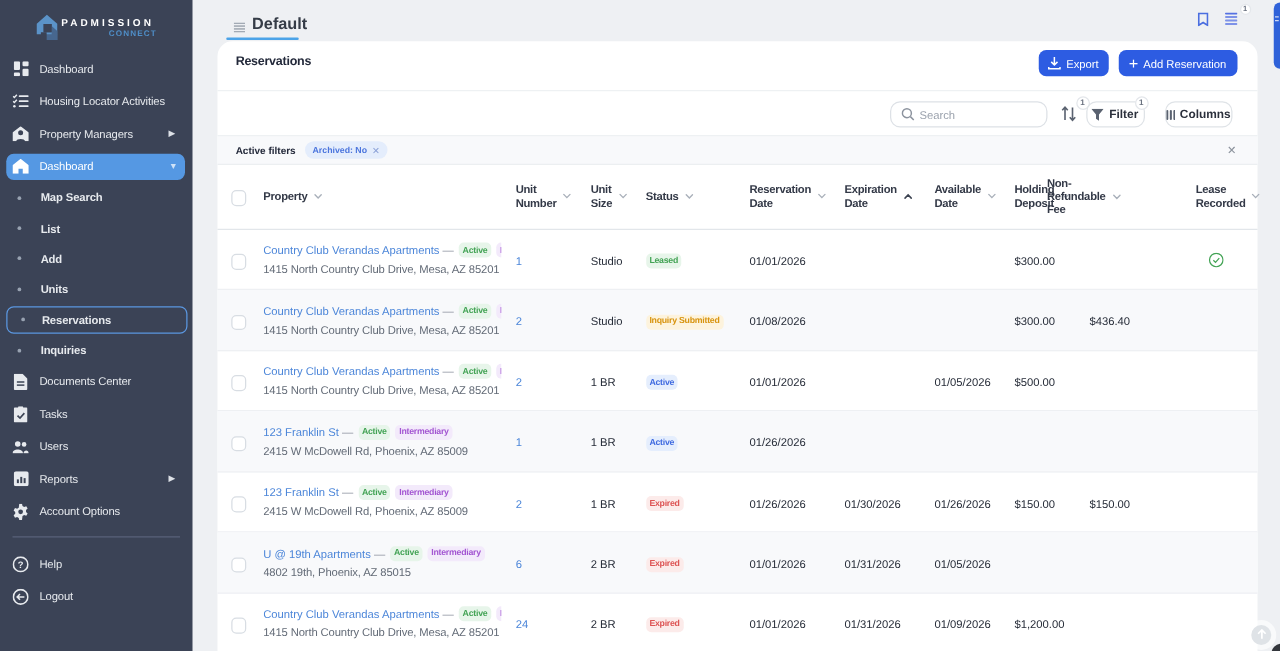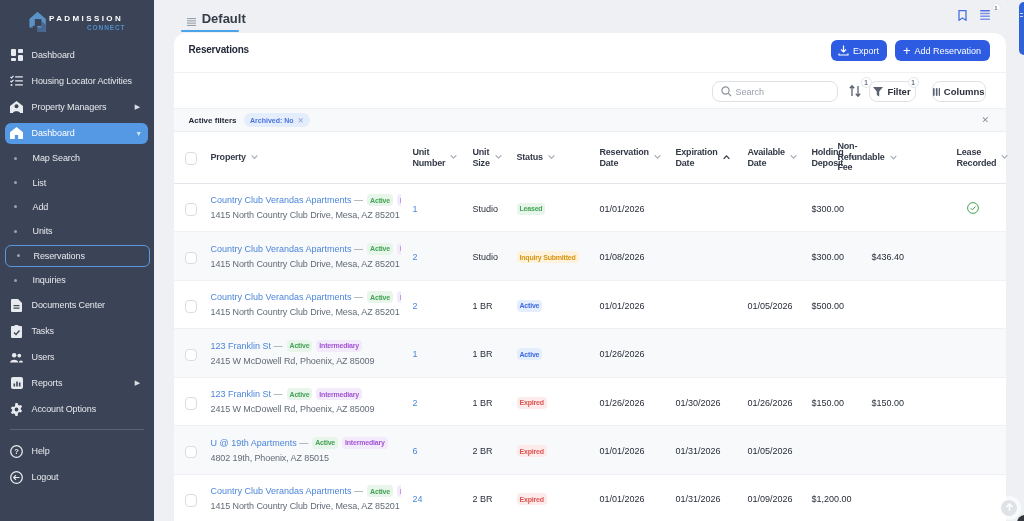--- a/index.html
+++ b/index.html
@@ -11,21 +11,21 @@
   .logo { position:absolute; left:28px; top:11px; width:120px; height:22px; }
   .logo-txt { position:absolute; left:21px; top:3px; color:#fff; font-size:8px; font-weight:bold; letter-spacing:2.4px; }
   .logo-sub { position:absolute; left:59px; top:12.7px; color:#4f8fc9; font-size:6.5px; font-weight:bold; letter-spacing:0.9px; }
   .nav { position:absolute; top:42px; left:0; width:154px; }
   .item { position:relative; height:26px; display:flex; align-items:center; color:#e7eaee; font-size:9px; letter-spacing:-0.1px; }
   .item .ic { position:absolute; left:10px; width:13px; height:13px; display:flex; align-items:center; justify-content:center; }
   .item .lb { position:absolute; left:31.5px; white-space:nowrap; }
   .item .arr { position:absolute; right:14px; font-size:7px; color:#dde1e7; }
   .item.hl { background:#5598e3; border-radius:6px; margin:2.5px 6px 2.5px 5px; width:143px; height:21px; color:#fff; }
   .item.hl .ic{ left:5px; } .item.hl .lb{ left:26.5px; } .item.hl .arr { right:6px; color:#cfe2f7; }
-  .sub { position:relative; height:24.4px; display:flex; align-items:center; color:#e7eaee; font-size:9px; letter-spacing:-0.1px; }
+  .sub { position:relative; height:24.4px; display:flex; align-items:center; color:#e7eaee; font-size:9px; letter-spacing:-0.1px;font-weight:bold; }
   .sub .dot { position:absolute; left:14px; width:3px; height:3px; border-radius:50%; background:#98a2b1; }
   .sub .lb { position:absolute; left:32.5px; }
   .sub.sel { border:1px solid #5b97e0; border-radius:6px; margin:1px 4px 1px 5px; width:145px; height:22.5px; }
   .sub.sel .dot{ left:11px; } .sub.sel .lb{ left:27.5px; }
   .divider { height:1px; background:#59627a; margin:7px 10px 8px 10px; }
 
   
   .main { position:absolute; left:154px; top:0; width:870px; height:521px; background:#eef0f3; }
   .tabbar { position:absolute; left:0; top:0; width:870px; height:33px; }
   .tab { position:absolute; left:32.7px; top:11px; display:flex; align-items:flex-end; gap:6px; color:#353c47; font-size:13px; font-weight:bold; }

